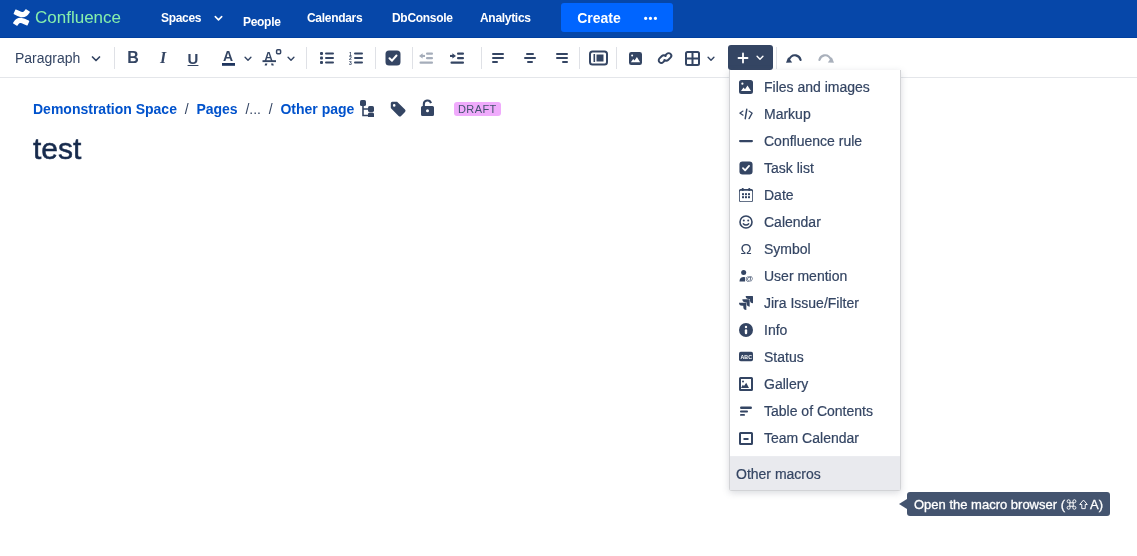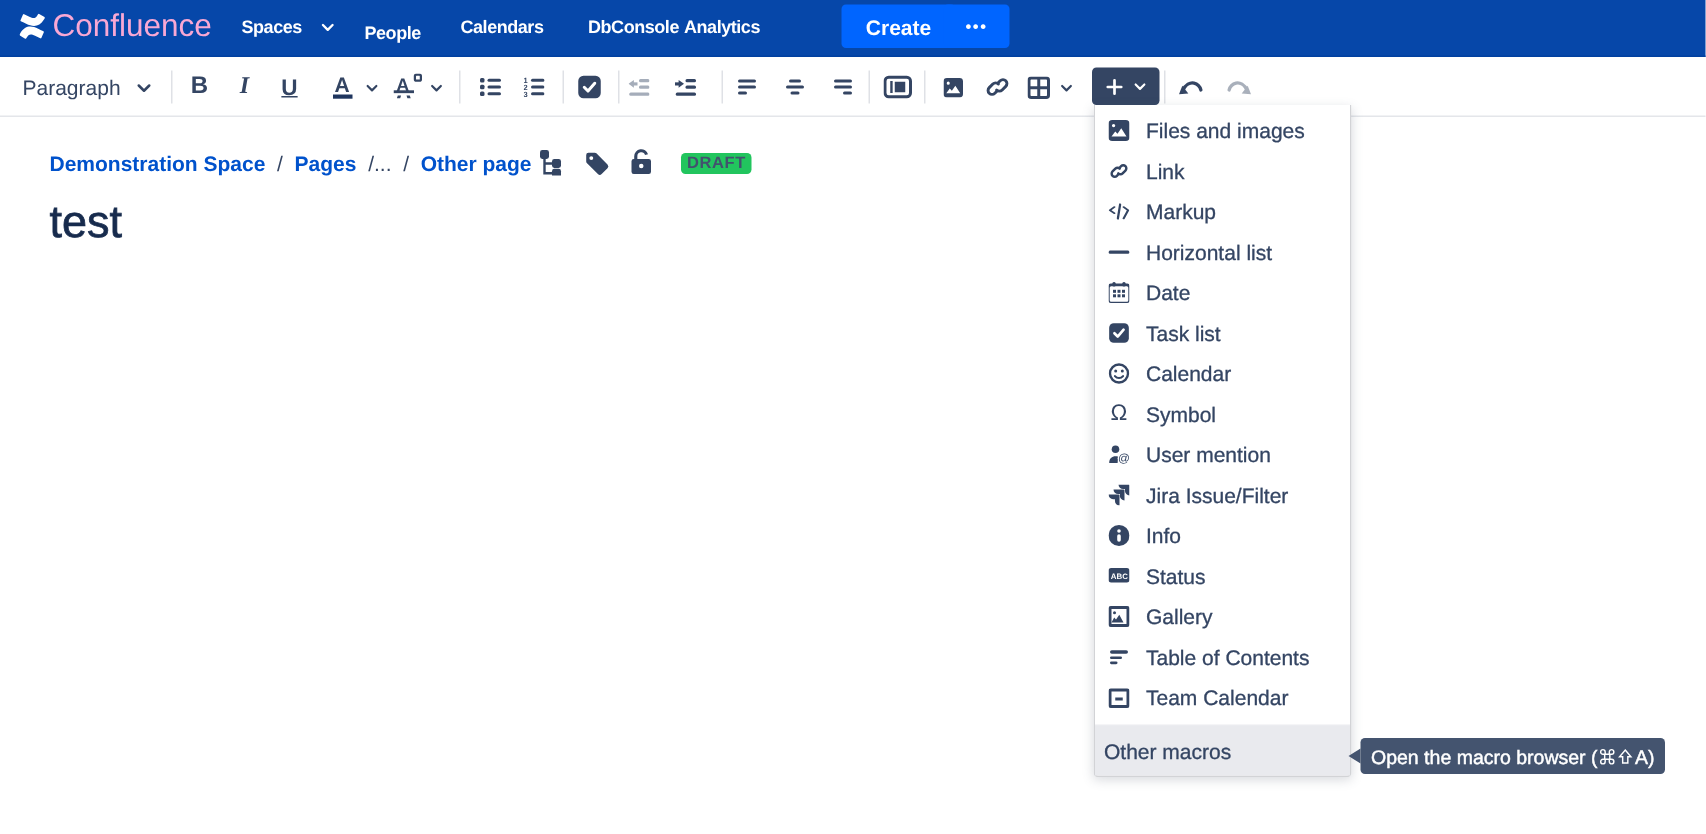--- a/index.html
+++ b/index.html
@@ -5,42 +5,42 @@
 * { margin:0; padding:0; box-sizing:border-box; }
 html,body { width:1137px; height:556px; overflow:hidden; background:#fff;
   font-family:"Liberation Sans", sans-serif; }
 .abs { position:absolute; }
 
 
 #nav { position:absolute; left:0; top:0; width:1137px; height:38px; background:#0647a9; border-bottom:0;
   display:flex; align-items:center; color:#fff; }
 #logo { display:flex; align-items:center; margin-left:13px; margin-top:-3px; }
 #logo svg { display:block; }
-#logoText { font-size:21px; color:#f9a8d4; margin-left:5px; letter-spacing:0px; }
+#logoText { font-size:17px; color:#86efac; margin-left:5px; letter-spacing:0px; }
 .navItem { font-size:12px; font-weight:bold; letter-spacing:-0.3px; color:#ffffff; display:flex; align-items:center; }
 #createBtn { position:absolute; left:561px; top:3px; width:76px; height:29px; background:#0065ff;
   border-radius:3px; color:#fff; font-weight:bold; font-size:14px; display:flex;
   align-items:center; justify-content:center; }
 #moreBtn { position:absolute; left:629px; top:3px; width:44px; height:29px; background:#0065ff;
   border-radius:3px; color:#fff; display:flex; align-items:center; justify-content:center;
   font-size:11px; letter-spacing:1px; font-weight:bold; }
 
 
 #toolbar { position:absolute; left:0; top:38px; width:1137px; height:40px; background:#fff;
   border-bottom:1px solid #e4e6ea; }
 .tb { position:absolute; top:0; height:40px; display:flex; align-items:center; justify-content:center;
   color:#344563; }
 .tsep { position:absolute; top:9px; height:22px; width:1px; background:#dfe1e6; }
 #paraBtn { left:15px; width:66px; font-size:14px; color:#344563; justify-content:flex-start; }
 
 
 #crumbs { position:absolute; left:33px; top:101px; font-size:14px; color:#344563; }
 #crumbs a { color:#0052cc; text-decoration:none;font-weight:bold; }
-#draft { position:absolute; left:454px; top:102px; height:14px; background:#22c55e; color:#42526e;
-  border-radius:3px; font-size:11px; font-weight:bold; letter-spacing:0.4px;
+#draft { position:absolute; left:454px; top:102px; height:14px; background:#f0abfc; color:#42526e;
+  border-radius:3px; font-size:11px; font-weight:normal; letter-spacing:0.4px;
   display:flex; align-items:center; padding:0 4px; }
 
 
 #title { position:absolute; left:33px; top:132px; font-size:30px; color:#172b4d;text-align:center; -webkit-text-stroke:0.5px #172b4d; }
 
 
 #menu { position:absolute; left:729px; top:70px; width:172px; background:#fff;
   border:1px solid #d2d3d6; border-top:none; border-radius:0 0 3px 3px; box-shadow:0 2px 7px rgba(80,90,110,0.22); }
 .mi { height:27px; display:flex; align-items:center; padding-left:9px; }
 .mi .mico { width:14px; height:14px; display:flex; align-items:center; justify-content:center; }
@@ -69,21 +69,21 @@
       </svg>
     <span id="logoText">Confluence</span>
   </div>
   <div class="navItem abs" style="left:161px;top:0;height:35px">Spaces</div>
   <svg class="abs" style="left:213px;top:13px" width="11" height="11" viewBox="0 0 12 12">
       <path fill="none" stroke="#fff" stroke-width="1.7" stroke-linecap="round" stroke-linejoin="round" d="M2.5 4 6 7.5 9.5 4"></path>
     </svg>
   <div class="navItem abs" style="left:243px;top:4px;height:35px">People</div>
   <div class="navItem abs" style="left:307px;top:0;height:35px">Calendars</div>
   <div class="navItem abs" style="left:392px;top:0;height:35px">DbConsole</div>
-  <div class="navItem abs" style="left:456px;top:0;height:35px">Analytics</div>
+  <div class="navItem abs" style="left:480px;top:0;height:35px">Analytics</div>
   <div id="createBtn">Create</div>
   <div id="moreBtn">•••</div>
 </div>
 
 <div class="abs" style="left:0;top:37px;width:1137px;height:1px;background:#0040a0"></div>
 <div id="toolbar">
   <div class="tb" id="paraBtn">Paragraph</div>
   <svg class="abs" style="left:90px;top:15px" width="12" height="12" viewBox="0 0 12 12">
       <path fill="none" stroke="#344563" stroke-width="1.7" stroke-linecap="round" stroke-linejoin="round" d="M2.5 4 6 7.5 9.5 4"></path>
     </svg>
@@ -276,47 +276,45 @@
   <div class="mi">
       <span class="mico">
         <svg width="14" height="14" viewBox="0 0 14 14">
           <path fill="#344563" d="M2.5 0h9A2.5 2.5 0 0 1 14 2.5v9A2.5 2.5 0 0 1 11.5 14h-9A2.5 2.5 0 0 1 0 11.5v-9A2.5 2.5 0 0 1 2.5 0zm.9 2.6a1.1 1.1 0 1 0 0 2.2 1.1 1.1 0 0 0 0-2.2zM2 11h10L8.5 5.5 6 9.2 4.5 7.6z"></path>
         </svg>
       </span>
       <span class="mtxt">Files and images</span>
     </div>
   <div class="mi">
       <span class="mico">
-        <svg width="16" height="16" viewBox="0 0 24 24">
-          <g fill="none" stroke="#344563" stroke-width="2.8" stroke-linecap="round">
-            <path d="M12.6 8.3l1.8-1.8a3.5 3.5 0 0 1 4.95 4.95l-3.2 3.2a3.5 3.5 0 0 1-4.95 0"></path>
-            <path d="M11.4 15.7l-1.8 1.8a3.5 3.5 0 0 1-4.95-4.95l3.2-3.2a3.5 3.5 0 0 1 4.95 0"></path>
-          </g>
-        </svg>
-      </span>
-      <span class="mtxt">Link</span>
-    </div>
-  <div class="mi">
-      <span class="mico">
         <svg width="15" height="12" viewBox="0 0 15 12">
           <g fill="none" stroke="#344563" stroke-width="1.6" stroke-linecap="round" stroke-linejoin="round">
             <path d="M4.2 2.5 1 6l3.2 3.5M10.8 2.5 14 6l-3.2 9.5" transform="scale(1,0.63) translate(0,2)"></path>
             <path d="M8.3 1 6.7 11"></path>
           </g>
         </svg>
       </span>
       <span class="mtxt">Markup</span>
     </div>
   <div class="mi">
       <span class="mico">
         <svg width="14" height="14" viewBox="0 0 14 14">
           <rect x="0" y="6" width="14" height="2.2" rx="1.1" fill="#344563"></rect>
         </svg>
       </span>
-      <span class="mtxt">Horizontal list</span>
+      <span class="mtxt">Confluence rule</span>
+    </div>
+  <div class="mi">
+      <span class="mico">
+        <svg width="14" height="14" viewBox="0 0 16 16">
+          <rect x="0.5" y="0.5" width="15" height="15" rx="3.5" fill="#344563"></rect>
+          <path fill="none" stroke="#fff" stroke-width="2" stroke-linecap="round" stroke-linejoin="round" d="M4.5 8.2 7 10.7 11.5 5.5"></path>
+        </svg>
+      </span>
+      <span class="mtxt">Task list</span>
     </div>
   <div class="mi">
       <span class="mico">
         <svg width="14" height="14" viewBox="0 0 14 14">
           <g fill="#344563">
             <rect x="2.6" y="0" width="2.2" height="3" rx="1"></rect>
             <rect x="9.2" y="0" width="2.2" height="3" rx="1"></rect>
             <path d="M1.5 1h11A1.5 1.5 0 0 1 14 2.5v10a1.5 1.5 0 0 1-1.5 1.5h-11A1.5 1.5 0 0 1 0 12.5v-10A1.5 1.5 0 0 1 1.5 1zm.3 1.8a1 1 0 0 0-1 1v8.4a1 1 0 0 0 1 1h10.4a1 1 0 0 0 1-1V3.8a1 1 0 0 0-1-1z"></path>
             <rect x="3" y="5.2" width="2" height="2"></rect>
             <rect x="6" y="5.2" width="2" height="2"></rect>
@@ -324,29 +322,20 @@
             <rect x="3" y="8.2" width="2" height="2"></rect>
             <rect x="6" y="8.2" width="2" height="2"></rect>
             <rect x="9" y="8.2" width="2" height="2"></rect>
           </g>
         </svg>
       </span>
       <span class="mtxt">Date</span>
     </div>
   <div class="mi">
       <span class="mico">
-        <svg width="14" height="14" viewBox="0 0 16 16">
-          <rect x="0.5" y="0.5" width="15" height="15" rx="3.5" fill="#344563"></rect>
-          <path fill="none" stroke="#fff" stroke-width="2" stroke-linecap="round" stroke-linejoin="round" d="M4.5 8.2 7 10.7 11.5 5.5"></path>
-        </svg>
-      </span>
-      <span class="mtxt">Task list</span>
-    </div>
-  <div class="mi">
-      <span class="mico">
         <svg width="14" height="14" viewBox="0 0 14 14">
           <circle cx="7" cy="7" r="6" fill="none" stroke="#344563" stroke-width="1.6"></circle>
           <circle cx="4.8" cy="5.4" r="1" fill="#344563"></circle>
           <circle cx="9.2" cy="5.4" r="1" fill="#344563"></circle>
           <path fill="none" stroke="#344563" stroke-width="1.4" stroke-linecap="round" d="M4.3 8.7a3.5 3.5 0 0 0 5.4 0"></path>
         </svg>
       </span>
       <span class="mtxt">Calendar</span>
     </div>
   <div class="mi">

